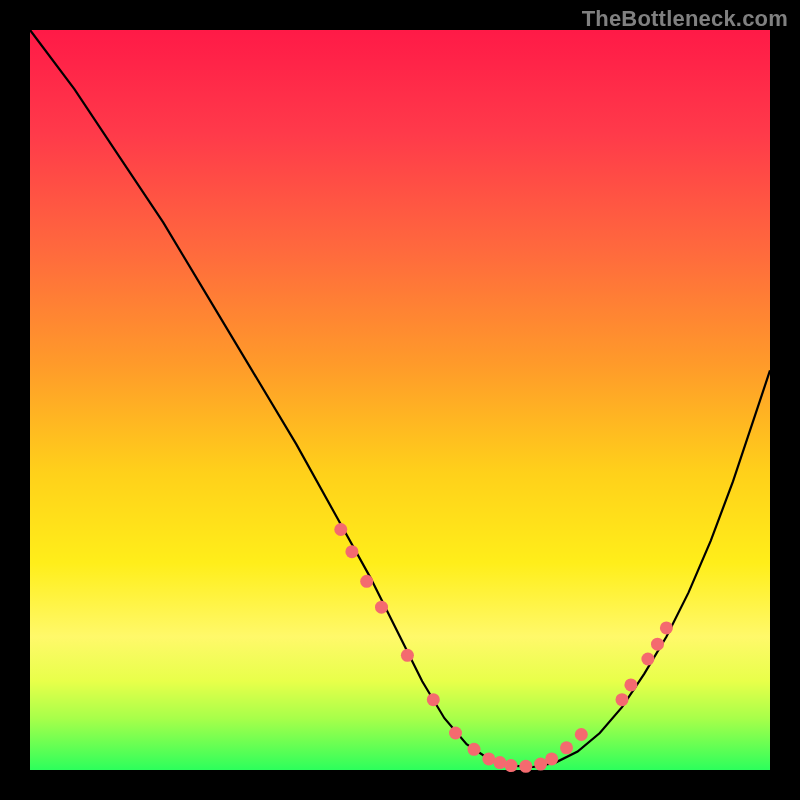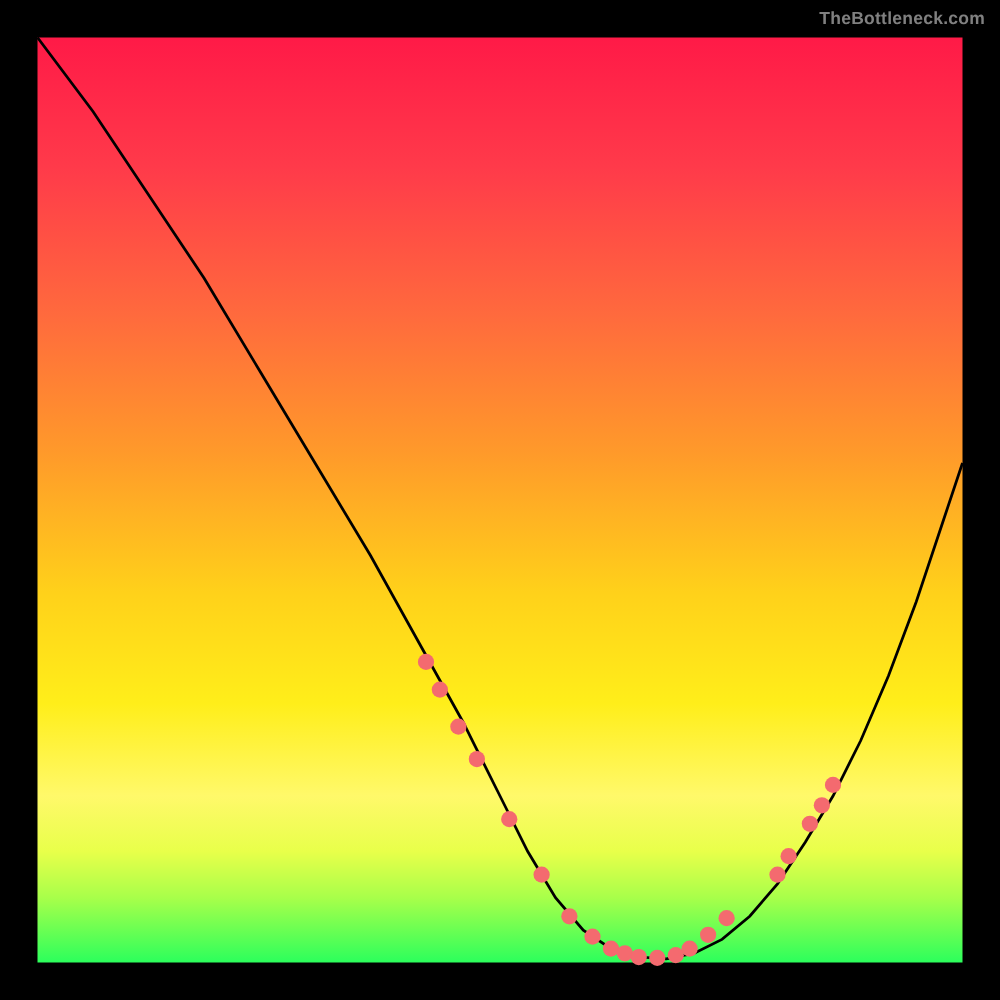--- a/index.html
+++ b/index.html
@@ -38,21 +38,21 @@
       #e8ff4a 88%,
       #a8ff4a 93%,
       #2cff5c 100%
     );
   }
   .watermark {
     position: absolute;
     top: 6px;
     right: 12px;
     color: #808080;
-    font-size: 14px;
+    font-size: 22px;
     font-weight: 600;
     letter-spacing: 0.2px;
     user-select: none;
   }
   svg.curve {
     position: absolute;
     left: 0;
     top: 0;
     width: 740px;
     height: 740px;

